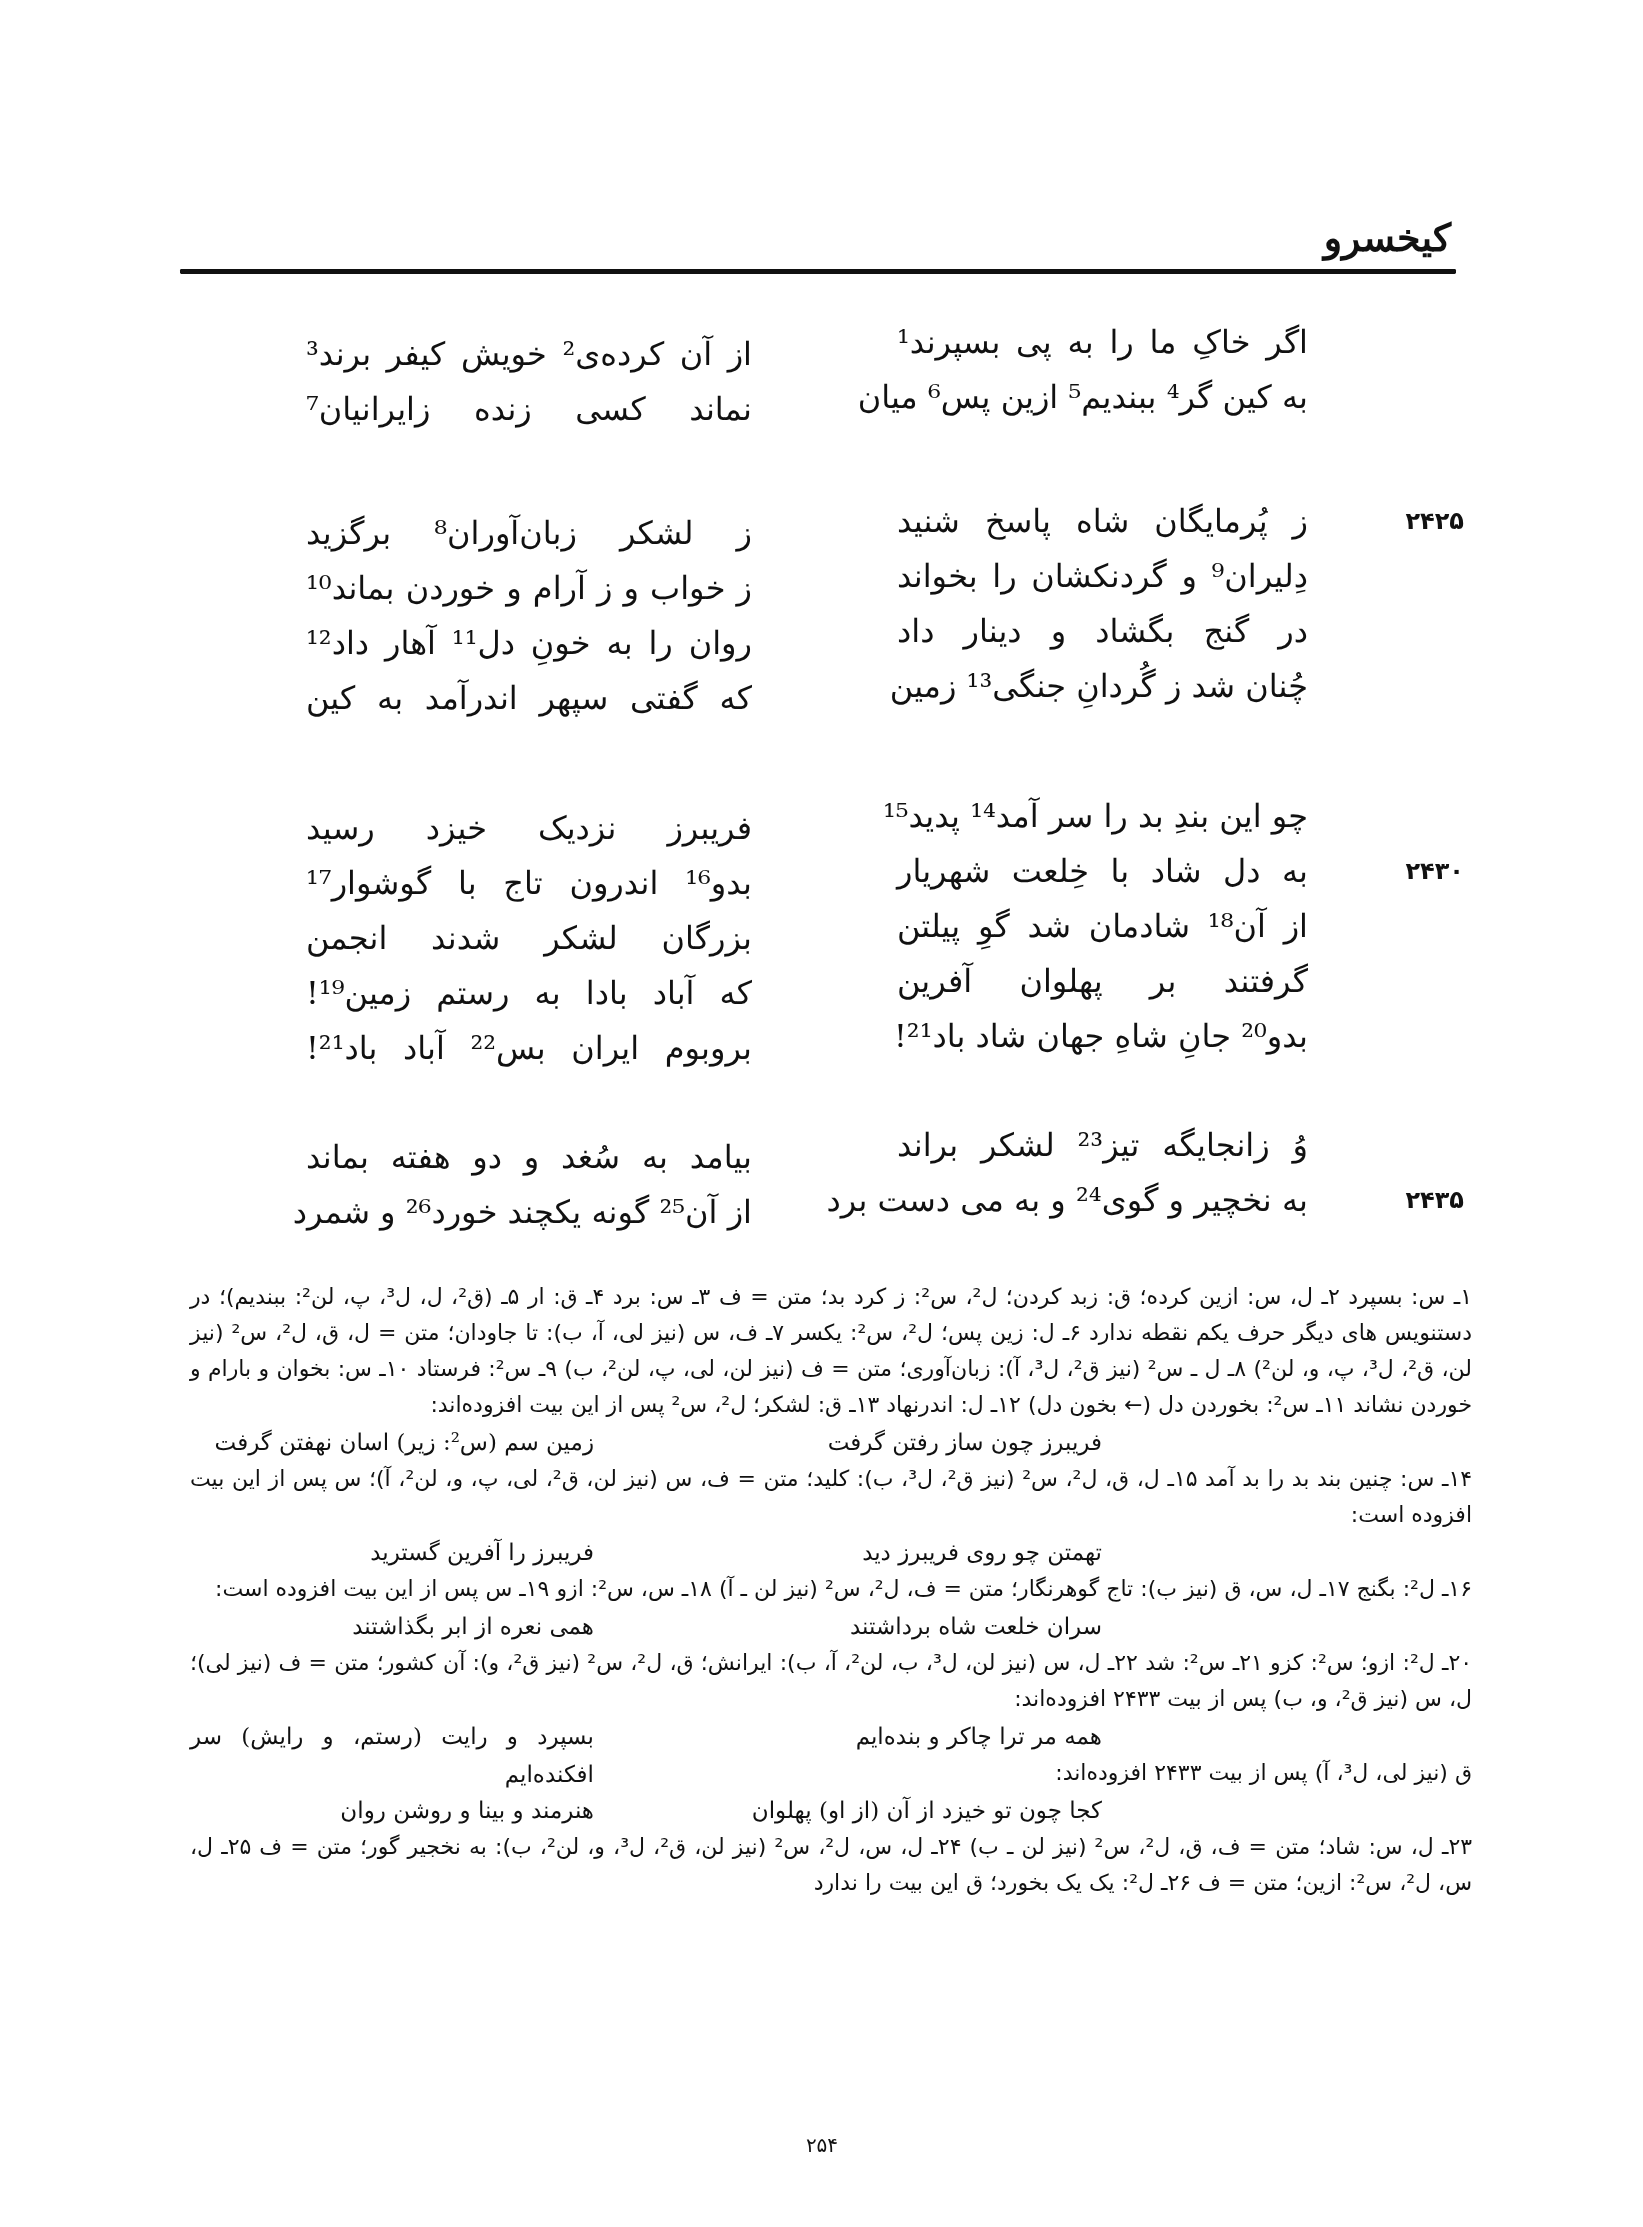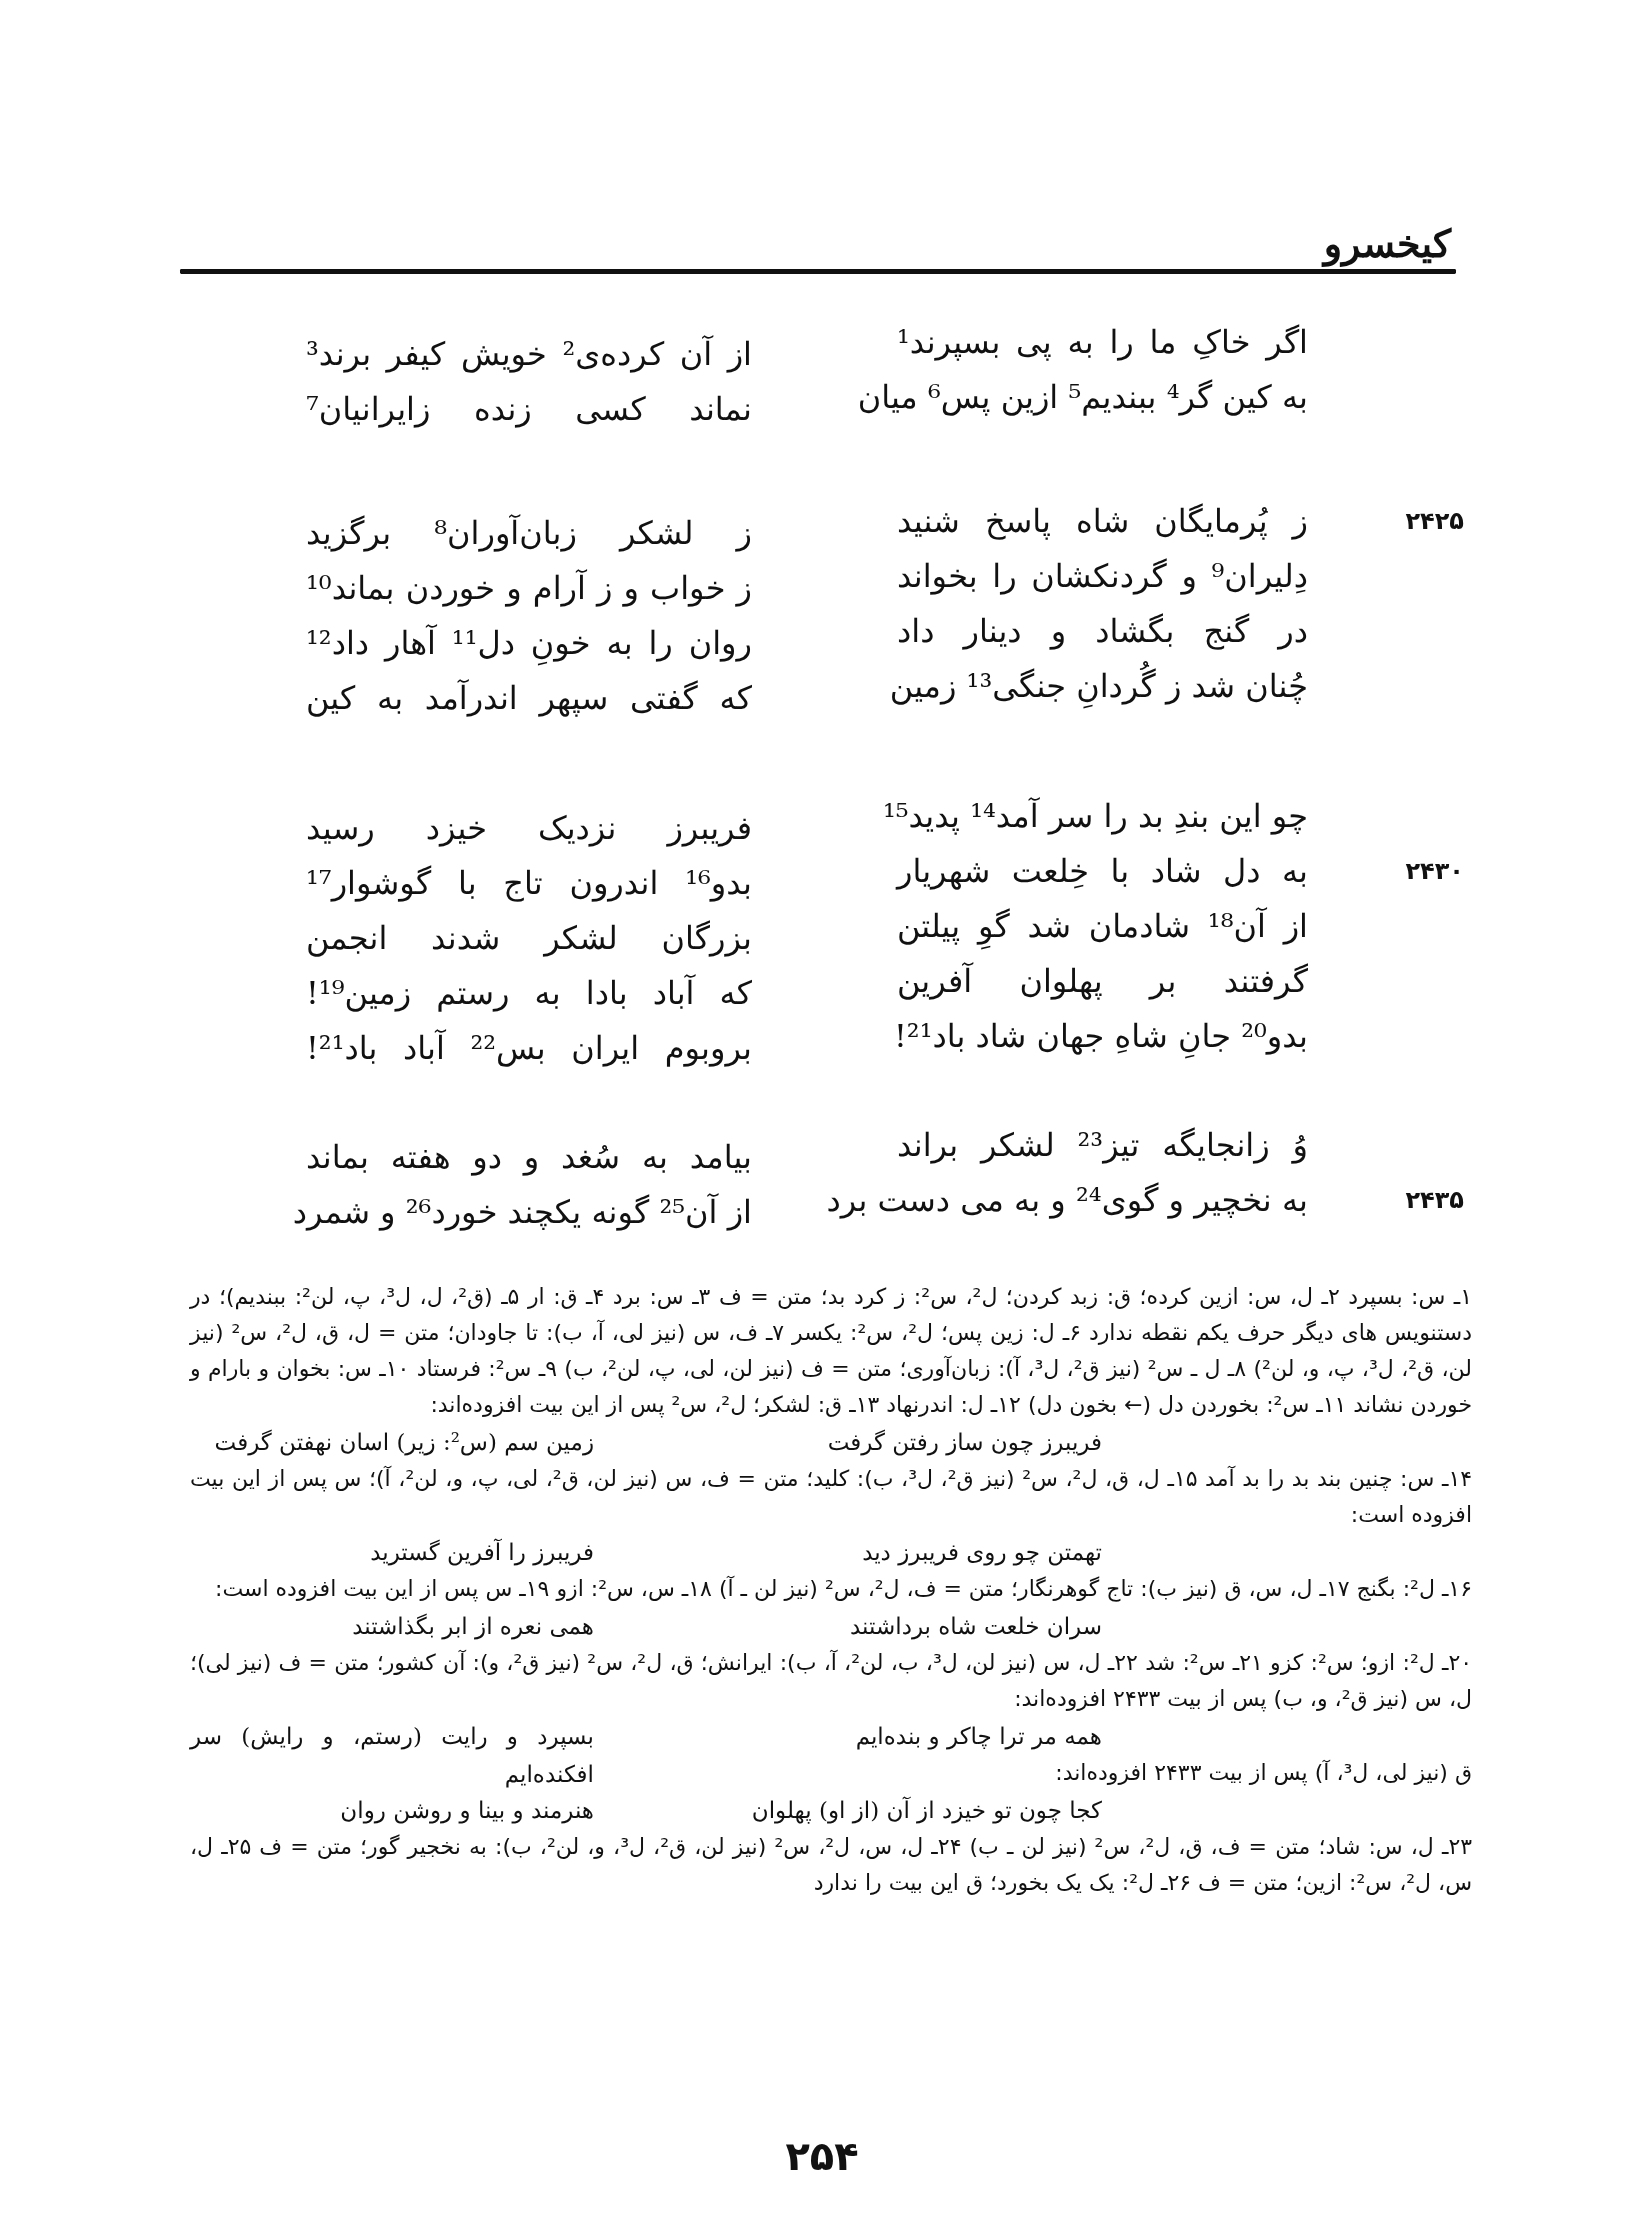--- a/index.html
+++ b/index.html
@@ -2,21 +2,21 @@
 <html style="font-size:11px"><head>
   <meta charset="utf-8">
   <style>
     html, body { margin: 0; padding: 0; background: #ffffff; }
     body {
       width: 1644px; height: 2227px; position: relative; overflow: hidden;
       font-family: "DejaVu Serif", serif; color: #111;
     }
     .page { position: absolute; inset: 0; direction: rtl; }
     .running-title {
-      position: absolute; top: 225px; right: 193px;
+      position: absolute; top: 219px; right: 193px;
       font-size: 38px; font-weight: bold; line-height: 1;
     }
     .header-rule {
       position: absolute; top: 269px; left: 180px; width: 1276px; height: 4.8px;
       background: #111; border-radius: 1.4px;
     }
     .stanza { position: absolute; right: 0; left: 0; }
     .couplet { position: relative; height: 55px; }
     .hemi {
       position: absolute; top: 0; font-size: 32px; line-height: 55px;
@@ -35,21 +35,21 @@
     }
     .fn-line { white-space: normal; }
     .quoted {
       position: relative; height: 38px; font-size: 23px; line-height: 38px;
       font-family: "DejaVu Serif", serif;
     }
     .quoted .q1 { position: absolute; right: 370px; }
     .quoted .q2 { position: absolute; right: 878px; }
     .page-number {
       position: absolute; top: 2133px; left: 0; right: 0; text-align: center;
-      font-size: 40px; font-weight: bold; font-family: "DejaVu Sans", sans-serif;
+      font-size: 20px; font-weight: normal; font-family: "DejaVu Sans", sans-serif;
     }
   </style>
 </head>
 <body>
 
 <div class="page">
   <div class="running-title">کیخسرو</div>
   <div class="header-rule"></div>
 
   <div id="stanzas">

